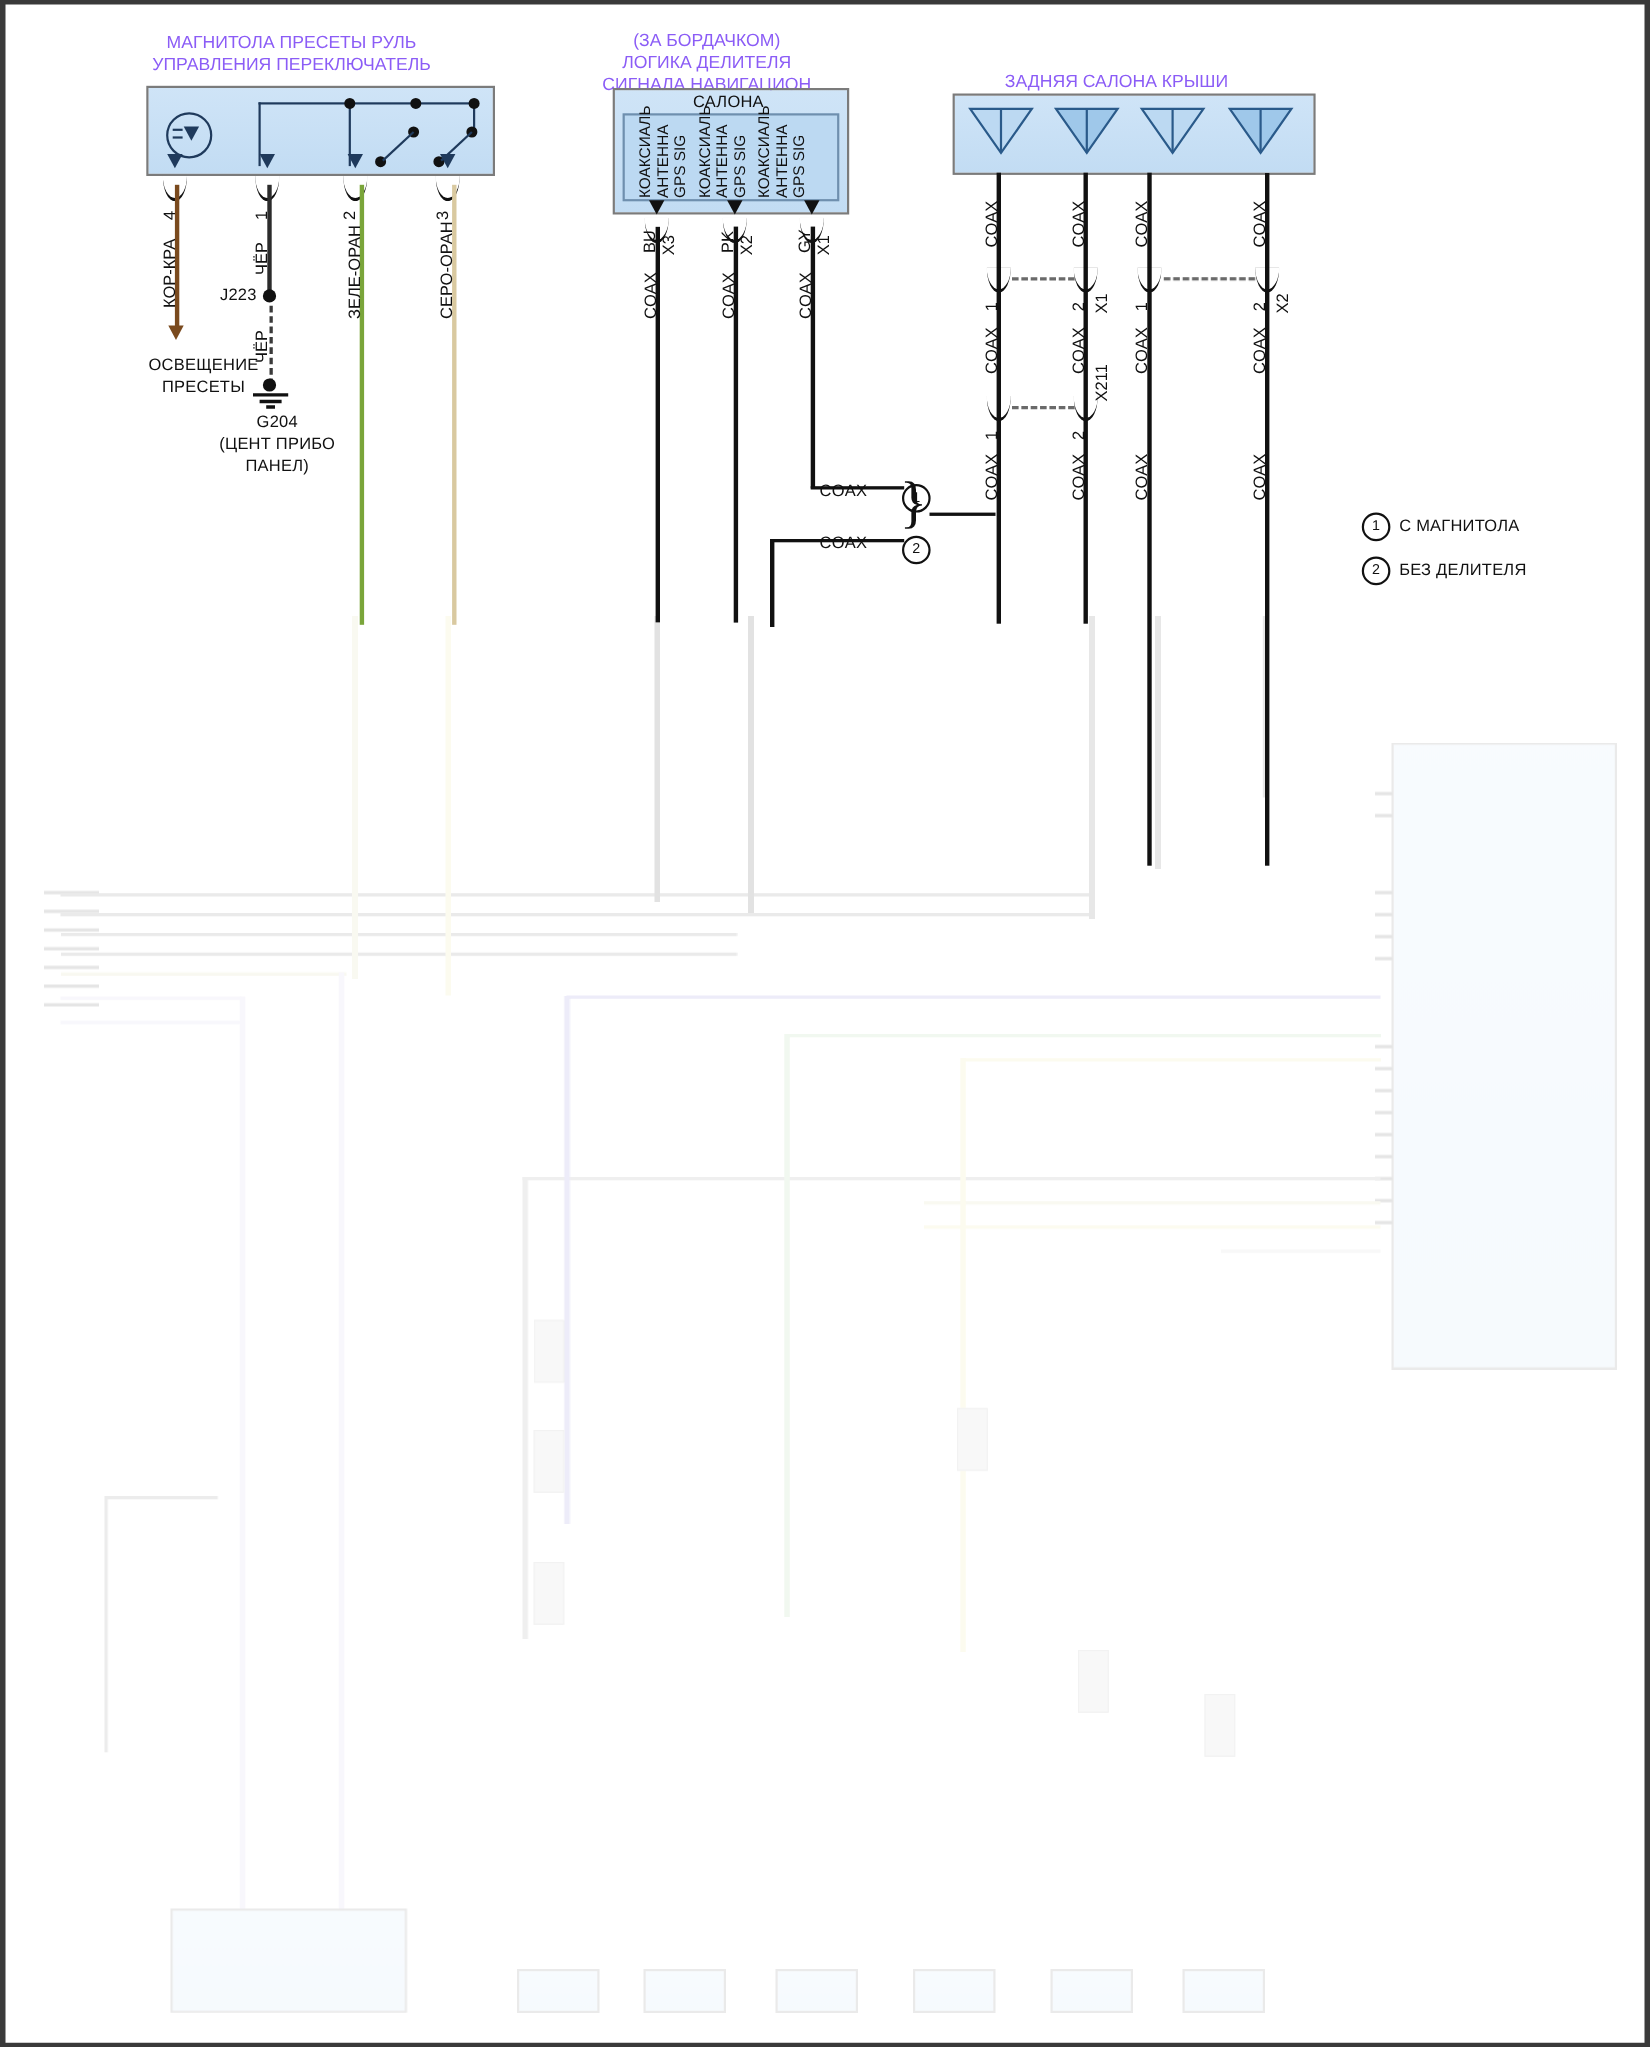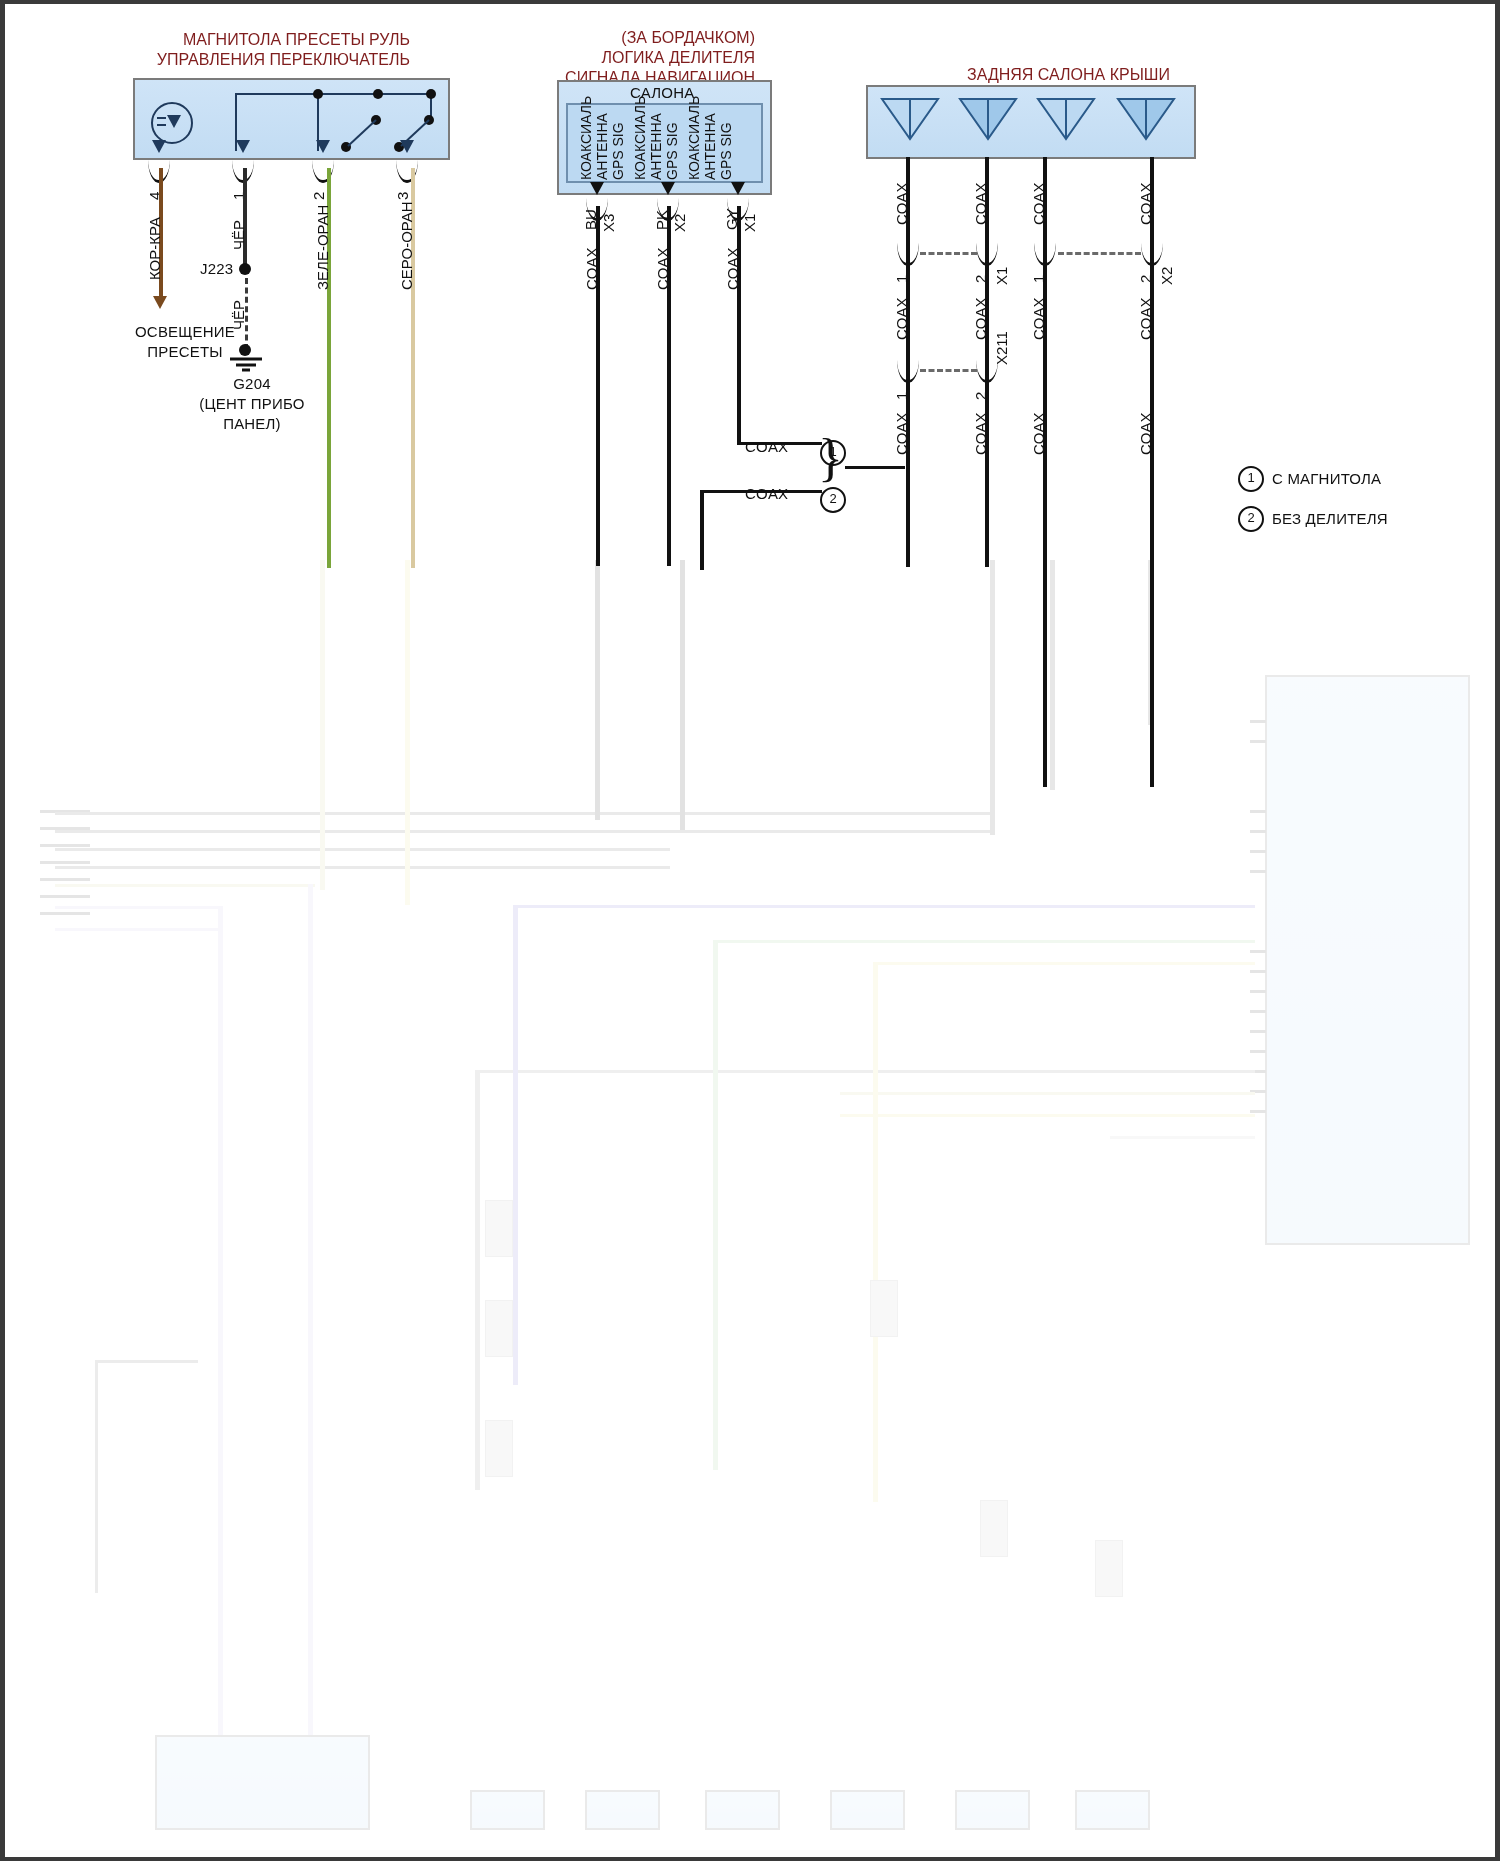--- a/index.html
+++ b/index.html
@@ -49,22 +49,22 @@
   .vlbl{
     position:absolute;
     font-size:15px;color:#111;
     white-space:nowrap;
     transform-origin:0 0;
     transform:rotate(-90deg);
   }
   .vlbl.sm{font-size:14px;}
   .title{
     position:absolute;
-    font-size:16px;color:#7f1d1d;
-    text-align:right;
+    font-size:16px;color:#8b5cf6;
+    text-align:center;
     line-height:20px;
     white-space:pre-line;
   }
   .dash{
     position:absolute;height:0;
     border-top:3px dashed #6a6a6a;
   }
   .dashv{
     position:absolute;width:0;
     border-left:3px dashed #3a3a3a;

